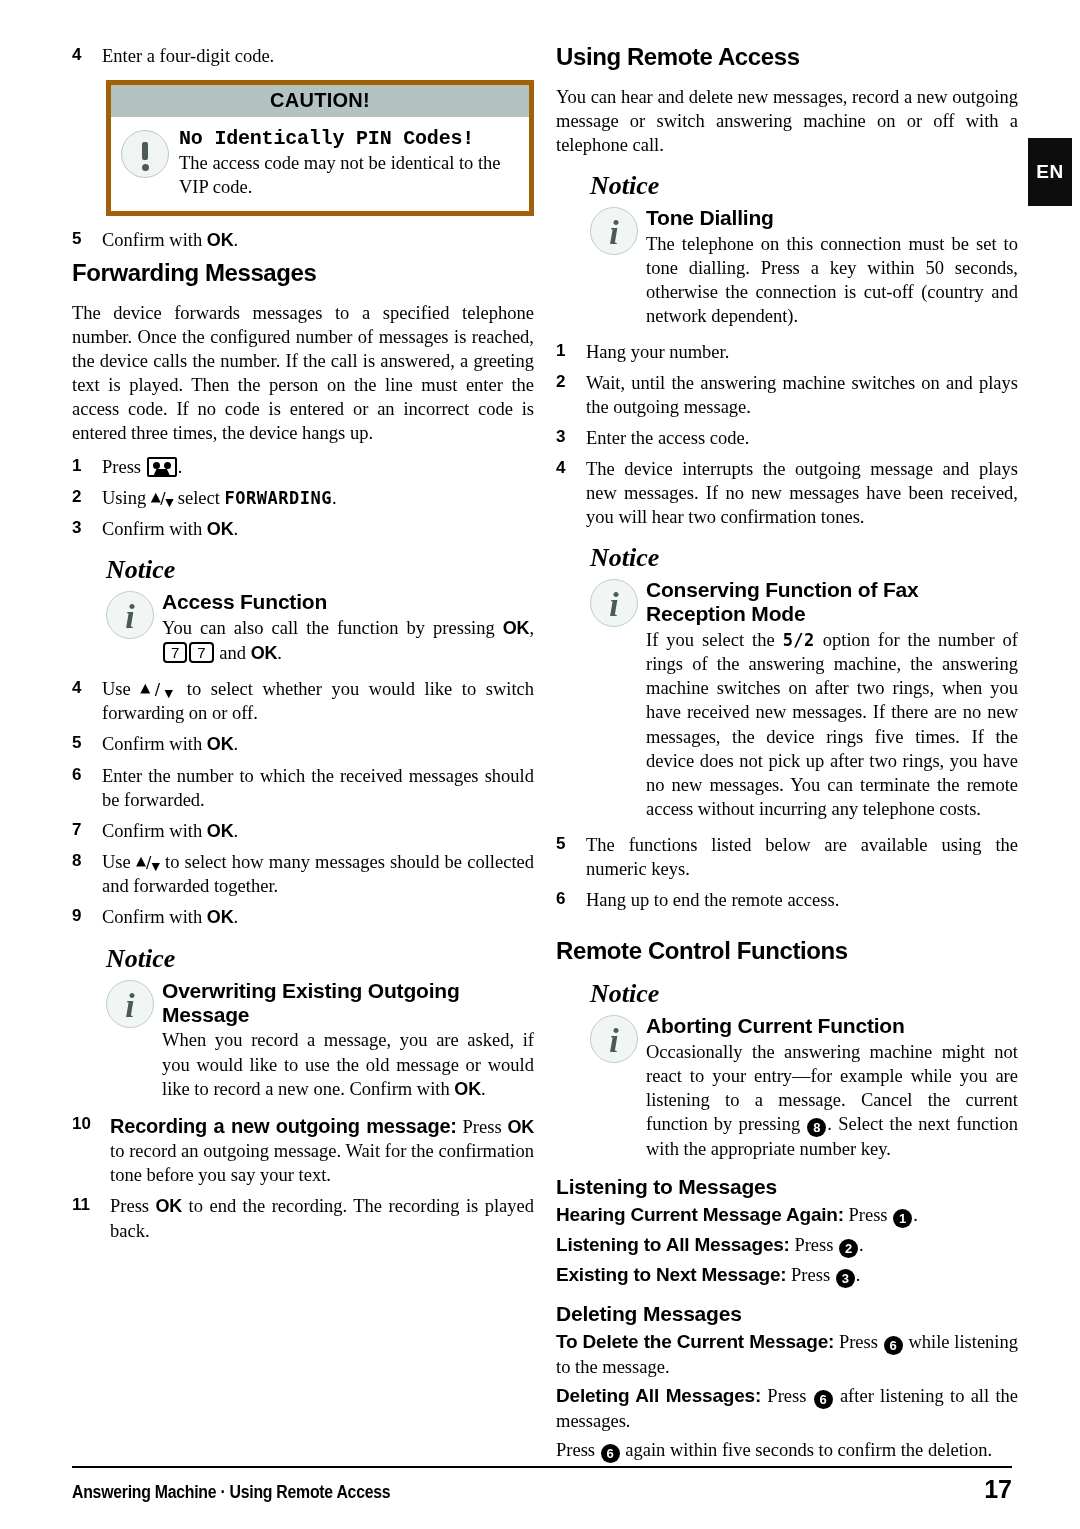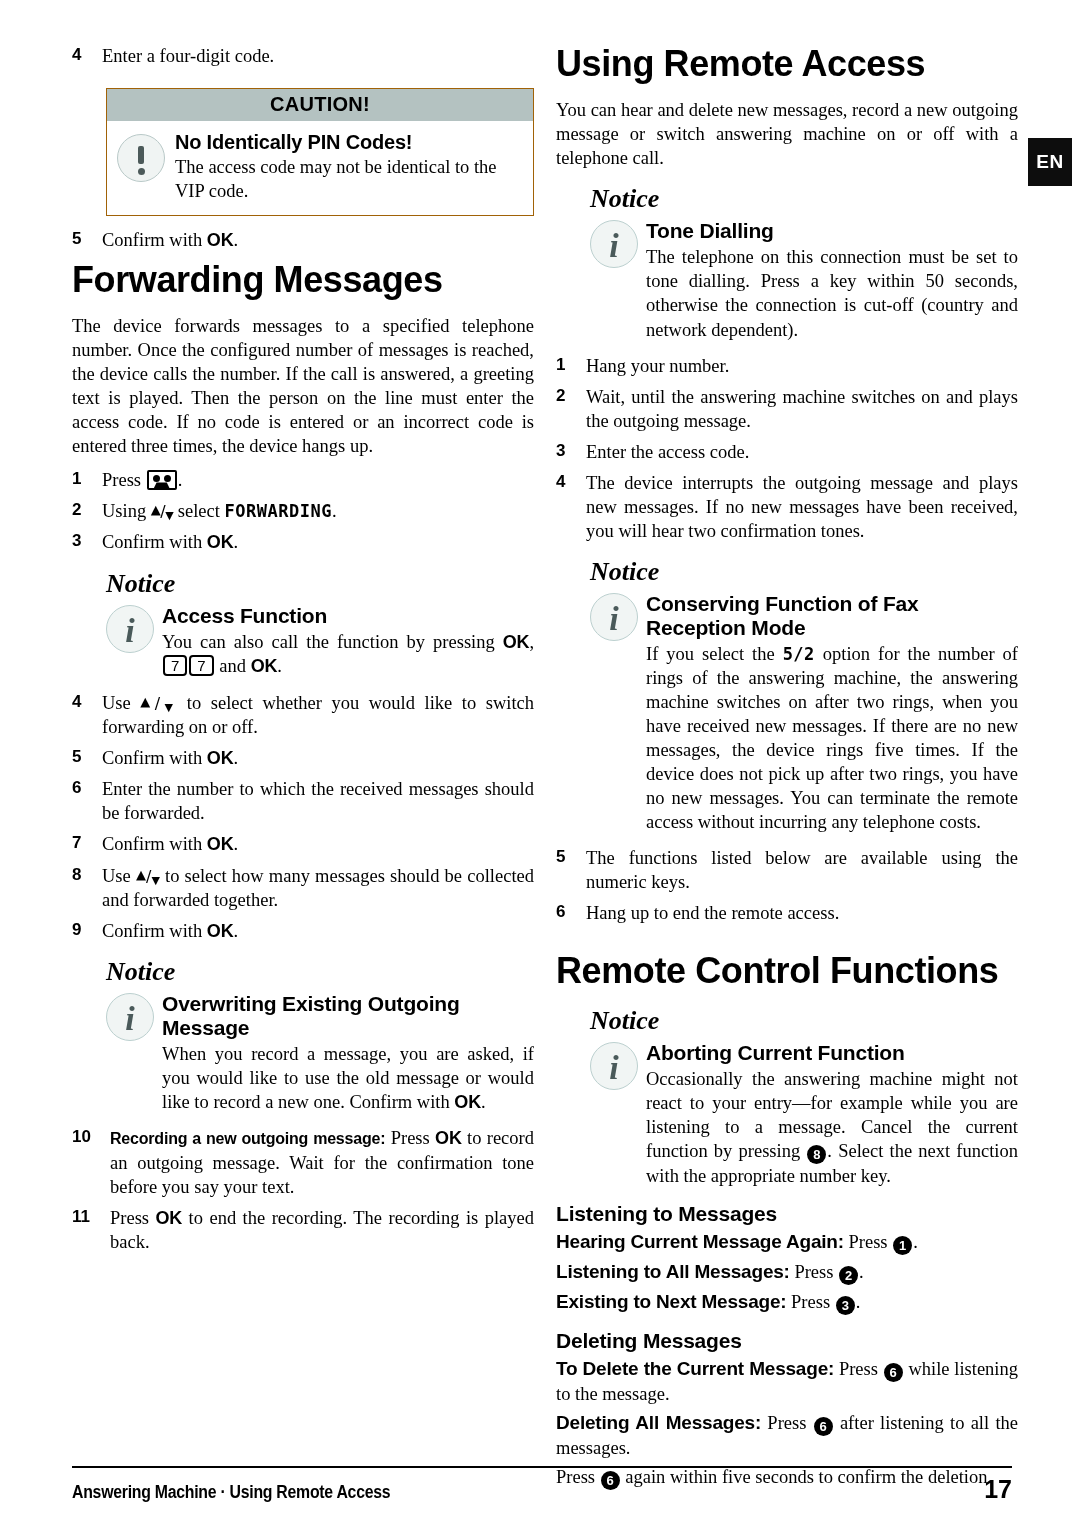--- a/index.html
+++ b/index.html
@@ -15,34 +15,34 @@
   .page { position:absolute; left:0; top:0; width:1080px; height:1529px; }
 
   
   .col { position:absolute; top:44px; width:462px; }
   .col-left  { left:72px; }
   .col-right { left:556px; }
 
   
   .lang-tab {
     position:absolute; left:1028px; top:138px;
-    width:44px; height:48px;
+    width:44px; height:68px;
     background:#0d0d0d;
     color:#fff;
     font-family:"Liberation Sans", sans-serif;
     font-weight:bold; font-size:19px;
     display:flex; align-items:center; justify-content:center;
     letter-spacing:0.5px;
   }
 
   
   h1.sec {
     font-family:"Liberation Sans", sans-serif;
     font-weight:bold;
-    font-size:36px;
+    font-size:24px;
     line-height:1.12;
     margin:0 0 14px 0;
     letter-spacing:-0.4px;
   }
   h2.sub {
     font-family:"Liberation Sans", sans-serif;
     font-weight:bold;
     font-size:21px;
     margin:14px 0 4px 0;
     letter-spacing:-0.2px;
@@ -149,41 +149,41 @@
     font-weight:bold;
     font-size:13px;
     line-height:19px;
     text-align:center;
     vertical-align:-2px;
     margin:0 1px;
   }
 
   
   .caution {
-    border:1px solid #a16207;
-    margin:20px 0 12px 34px;
+    border:5px solid #a16207;
+    margin:12px 0 12px 34px;
     background:#ffffff;
   }
   .caution-head {
     background:#b4c2c1;
     text-align:center;
     font-family:"Liberation Sans", sans-serif;
     font-weight:bold;
     font-size:20px;
     padding:4px 0 5px 0;
     letter-spacing:0.3px;
   }
   .caution-body {
     display:flex;
     padding:10px 12px 12px 10px;
     gap:10px;
   }
   .caution-text { flex:1; }
   .caution-title {
-    font-family:Liberation Sans, sans-serif;
+    font-family:Liberation Mono, monospace;
     font-weight:bold;
     font-size:20px;
     margin-bottom:2px;
     letter-spacing:-0.2px;
   }
   .caution-desc { font-size:18.5px; line-height:1.28; }
 
   
   .warn-icon {
     flex:0 0 auto;
@@ -376,21 +376,21 @@
           </div>
         <div class="notice-text">
           <div class="notice-title">Overwriting Existing Outgoing Message</div>
           <div class="notice-desc"><span>When you record a message, you are asked, if you would like to use the old message or would like to record a new one. Confirm with </span><b class="key">OK</b><span>.</span></div>
         </div>
       </div>
     </div>
 
     <ol class="steps">
       <li class="wide">
-        <span class="num">10</span><span class="lead" style="font-family:'Liberation Sans',sans-serif;font-weight:bold;font-size:16px;letter-spacing:-0.2px;">Recording a new outgoing message:</span><span> Press </span><b class="key">OK</b><span> to record an outgoing message. Wait for the confirmation tone before you say your text.</span>
+        <span class="num">10</span><span class="lead" style="font-family:'Liberation Sans',sans-serif;font-weight:bold;font-size:20px;letter-spacing:-0.2px;">Recording a new outgoing message:</span><span> Press </span><b class="key">OK</b><span> to record an outgoing message. Wait for the confirmation tone before you say your text.</span>
       </li>
       <li class="wide">
         <span class="num">11</span><span>Press </span><b class="key">OK</b><span> to end the recording. The recording is played back.</span>
       </li>
     </ol>
 
   </div>
 
   <div class="col col-right">
 

